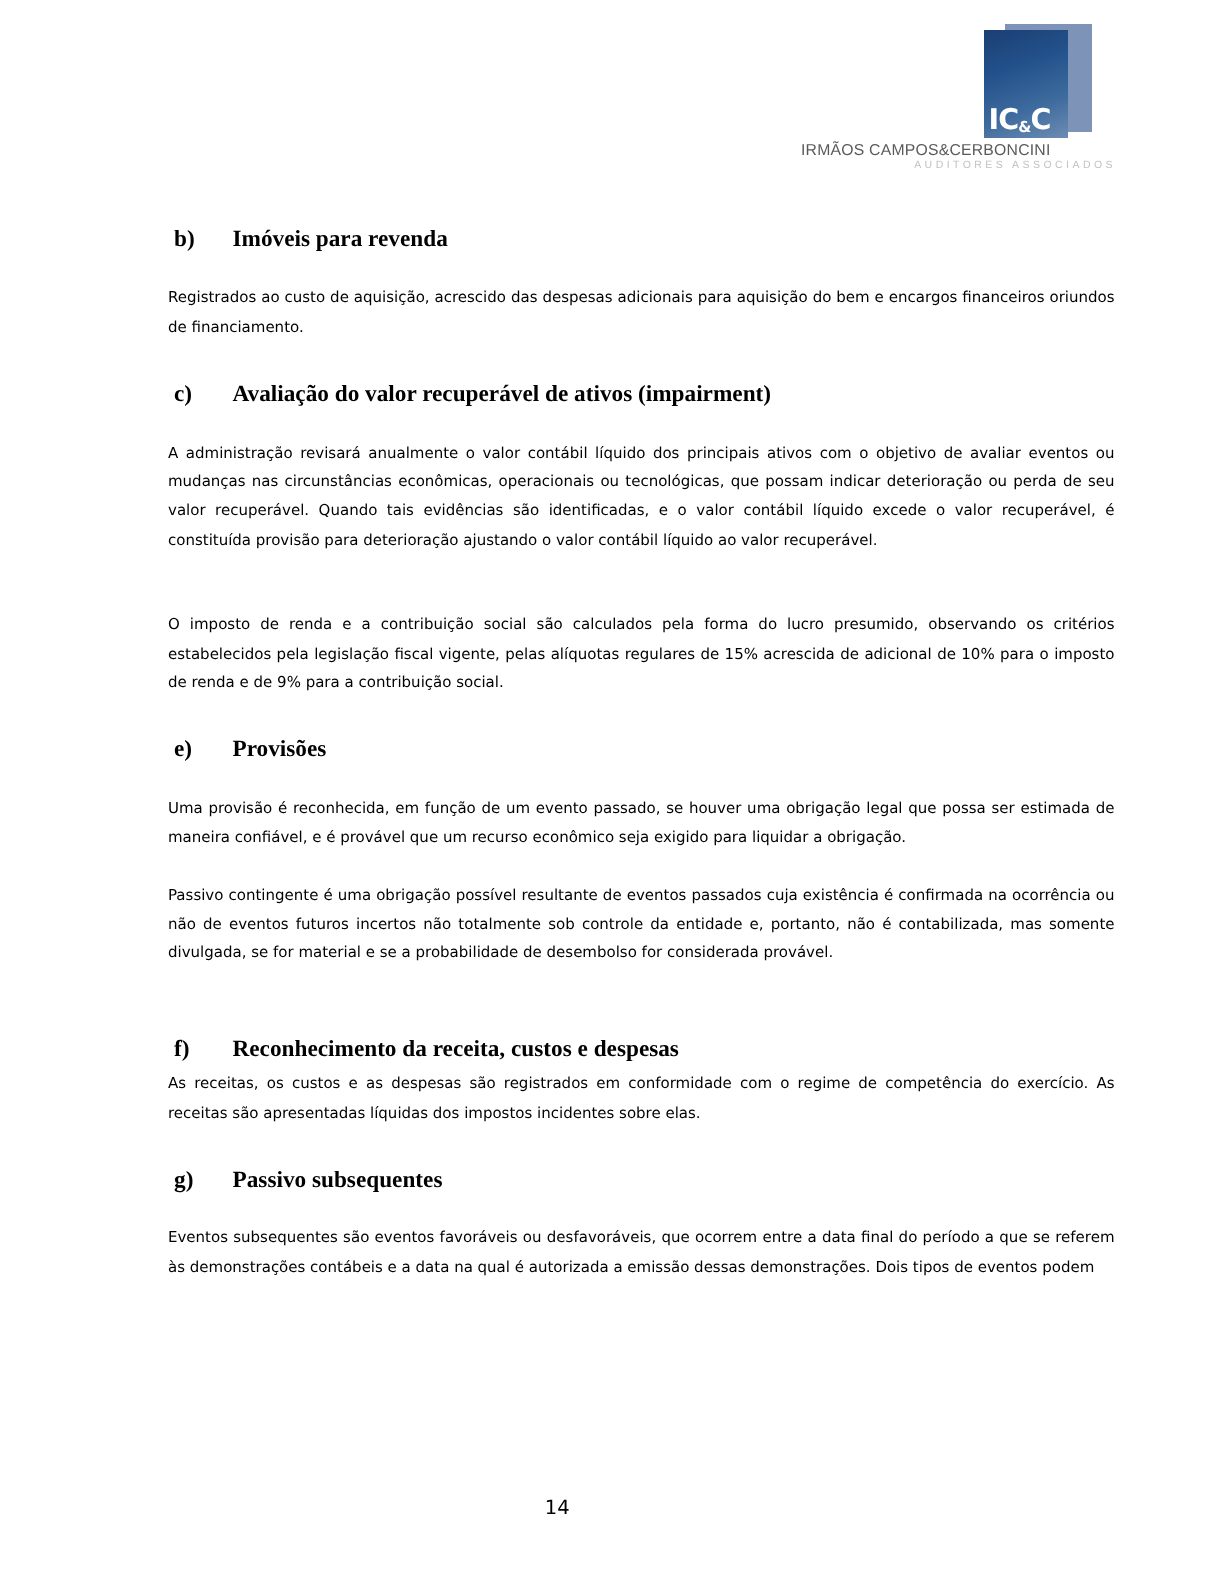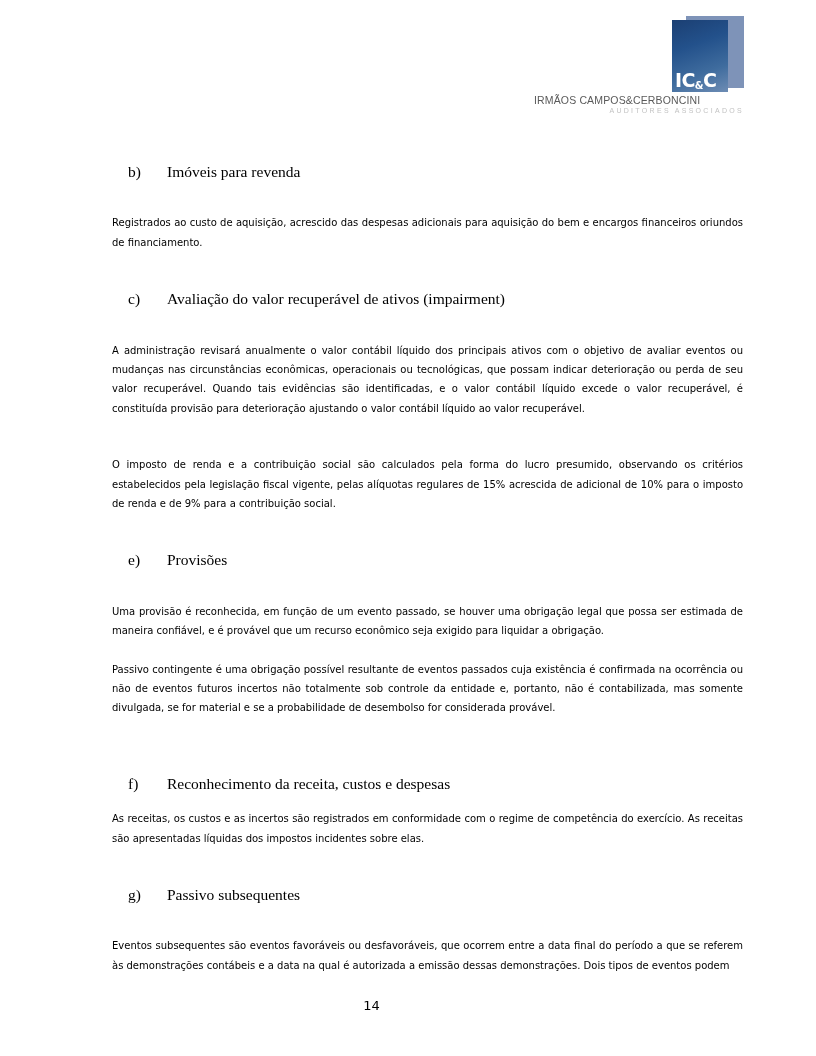--- a/index.html
+++ b/index.html
@@ -23,20 +23,21 @@
     right: 72px;
     width: 210px;
     height: 104px;
   }
   #logo-mark {
     position: absolute;
     top: 0;
     right: 0;
     width: 72px;
     height: 76px;
+    padding-left: 16px;
   }
   #logo-mark .back-plate {
     position: absolute;
     left: 14px;
     top: 0px;
     width: 58px;
     height: 72px;
     background: #7e93b8;
   }
   #logo-mark .front-plate {
@@ -93,24 +94,24 @@
   
   #content {
     position: absolute;
     left: 112px;
     top: 146px;
     width: 631px;
   }
 
   .heading {
     font-family: "Liberation Serif", "DejaVu Serif", serif;
-    font-weight: 400;
+    font-weight: 700;
     font-size: 15.5px;
     line-height: 1.25;
-    margin: 16px;
+    margin: 4px;
     white-space: nowrap;
   }
   .heading .marker {
     display: inline-block;
     width: 39px;
   }
 
   .para {
     font-family: "DejaVu Sans", sans-serif;
     font-size: 10px;
@@ -176,21 +177,21 @@
   <div class="gap-head"></div>
   <p class="para">Uma provisão é reconhecida, em função de um evento passado, se houver uma obrigação legal que possa ser estimada de maneira confiável, e é provável que um recurso econômico seja exigido para liquidar a obrigação.</p>
   <div class="gap-para"></div>
   <p class="para">Passivo contingente é uma obrigação possível resultante de eventos passados cuja existência é confirmada na ocorrência ou não de eventos futuros incertos não totalmente sob controle da entidade e, portanto, não é contabilizada, mas somente divulgada, se for material e se a probabilidade de desembolso for considerada provável.</p>
   <div class="gap-para"></div>
 
   <div class="gap-sect"></div>
 
   <div class="heading"><span class="marker">f)</span><span>Reconhecimento da receita, custos e despesas</span></div>
   <div class="gap-tight"></div>
-  <p class="para">As receitas, os custos e as incertos são registrados em conformidade com o regime de competência do exercício. As receitas são apresentadas líquidas dos impostos incidentes sobre elas.</p>
+  <p class="para">As receitas, os custos e as despesas são registrados em conformidade com o regime de competência do exercício. As receitas são apresentadas líquidas dos impostos incidentes sobre elas.</p>
 
   <div class="gap-sect"></div>
 
   <div class="heading"><span class="marker">g)</span><span>Passivo subsequentes</span></div>
   <div class="gap-head"></div>
   <p class="para">Eventos subsequentes são eventos favoráveis ou desfavoráveis, que ocorrem entre a data final do período a que se referem às demonstrações contábeis e a data na qual é autorizada a emissão dessas demonstrações. Dois tipos de eventos podem</p>
 
 </div>
 
 <div id="page-number">14</div>

